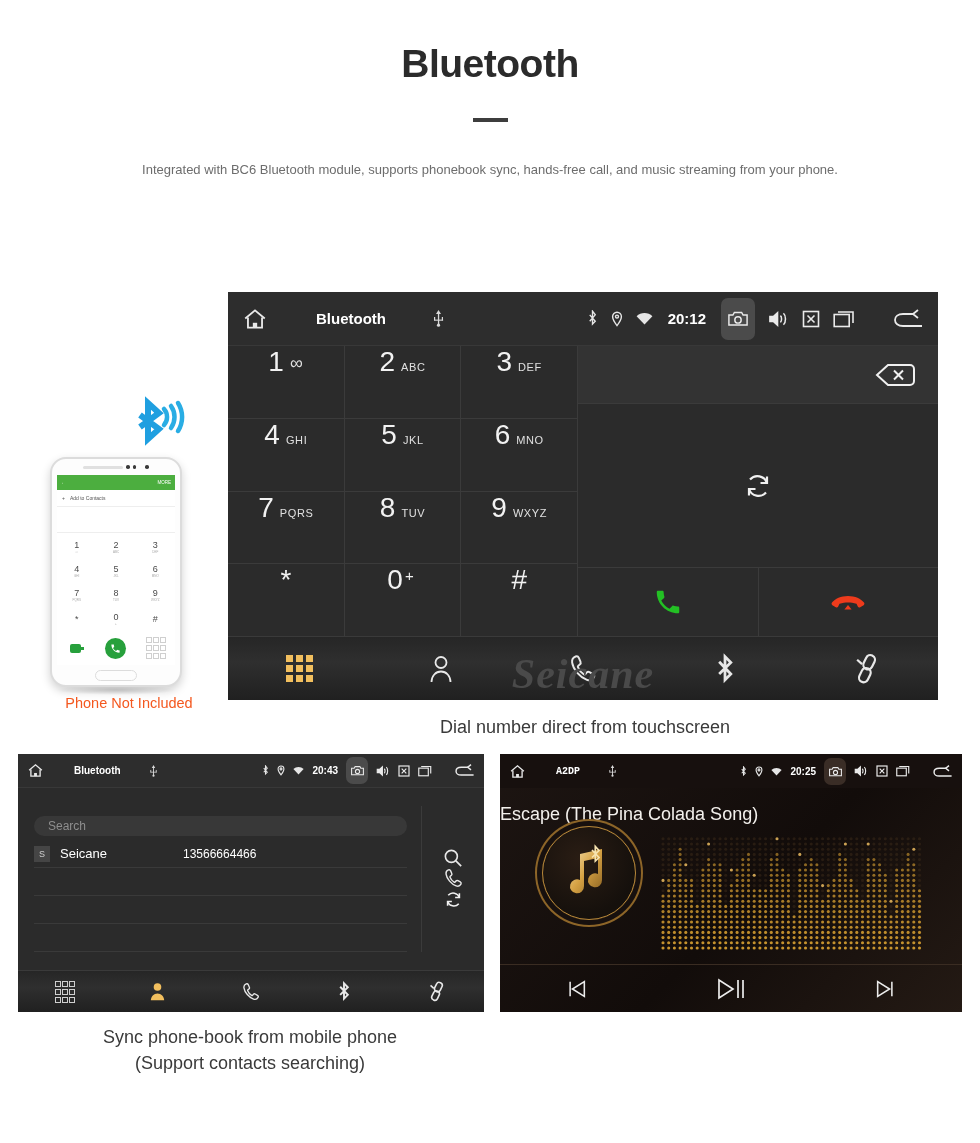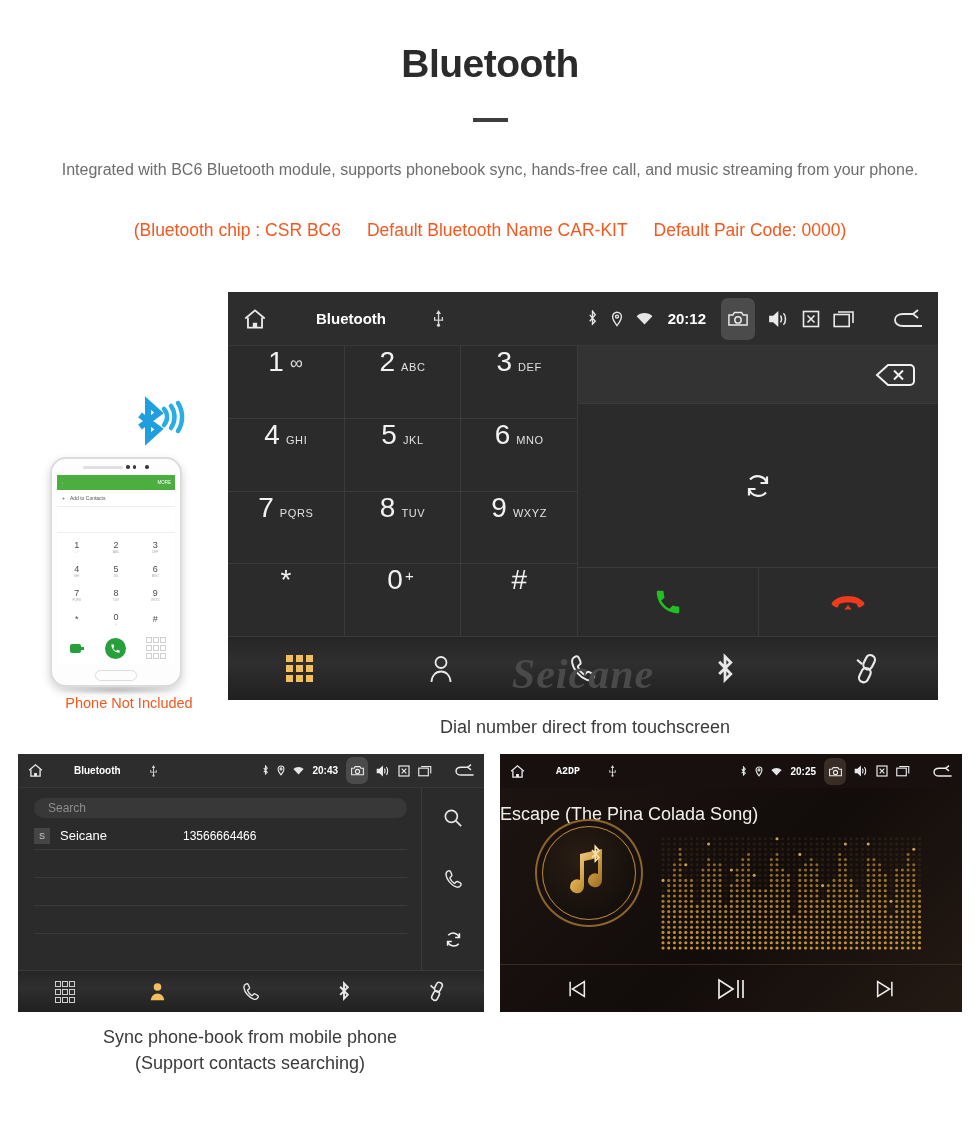--- a/index.html
+++ b/index.html
@@ -16,21 +16,21 @@
     position:absolute; left:0; top:42px; width:980px;
     text-align:center; font-size:39px; font-weight:bold; color:#2b2b2b;
     letter-spacing:-0.5px;
   }
   .hdr-rule {
     position:absolute; left:473px; top:118px; width:35px; height:4px;
     background:#3d3d3d;
   }
   .hdr-desc {
     position:absolute; left:40px; top:157px; width:900px;
-    text-align:center; font-size:16px; color:#6d6d6d; line-height:25px;
+    text-align:center; font-size:13px; color:#6d6d6d; line-height:25px;
   }
   .hdr-specs {
     position:absolute; left:20px; top:220px; width:940px;
     text-align:center; font-size:17.5px; color:#f4581f;
     display:flex; justify-content:center; gap:26px; white-space:nowrap;
   }
 
   
   .screen { position:absolute; background:#2b2b2b; overflow:hidden; }
 
@@ -160,21 +160,21 @@
 
   
   #book-screen { left:18px; top:754px; width:466px; height:258px; }
   #book-screen .statusbar { height:34px; padding:0 9px; }
   #book-screen .sb-title { font-size:10px; margin-left:30px; }
   #book-screen .usb-ico { margin-left:28px; }
   #book-screen .sb-right { gap:8px; }
   #book-screen .sb-time { font-size:10px; }
   #book-screen .sb-cam-wrap { width:22px; height:27px; }
 
-  .book-body { position:absolute; left:0; top:34px; right:0; bottom:42px; display:flex; }
+  .book-body { position:absolute; left:0; top:34px; right:0; bottom:42px; display:flex;align-items:center; }
   .book-list { flex:1; padding:10px 0 0 0; border-right:1px solid #3b3b3b; }
   .searchbar {
     margin:0 14px 0 16px; height:20px; border-radius:11px; background:#383838;
     display:flex; align-items:center; padding-left:14px;
     color:#8e8e8e; font-size:12px; cursor:text;
   }
   .contact-row {
     display:flex; align-items:center; height:28px; margin:4px 14px 0 16px;
     border-bottom:1px solid #3a3a3a; cursor:pointer;
   }
@@ -219,25 +219,20 @@
   .mc { flex:1; display:flex; align-items:center; justify-content:center; cursor:pointer; }
 </style>
 </head>
 <body>
 
 <div class="page">
 
   <div class="hdr-title">Bluetooth</div>
   <div class="hdr-rule"></div>
   <div class="hdr-desc">Integrated with BC6 Bluetooth module, supports phonebook sync, hands-free call, and music streaming from your phone.</div>
-  <div class="hdr-specs">
-    <span>(Bluetooth chip : CSR BC6</span>
-    <span>Default Bluetooth Name CAR-KIT</span>
-    <span>Default Pair Code: 0000)</span>
-  </div>
 
   <div class="phone-wrap">
     <div class="bt-logo">
       <svg viewBox="0 0 72 62" width="72" height="62">
         <path d="M14 20 L33 34 L22 44 L22 8 L33 18 L14 32" fill="none" stroke="#1f9fe0" stroke-width="6" stroke-linejoin="miter"></path>
         <path d="M38 30 A12 12 0 0 0 38 14" fill="none" stroke="#29ade4" stroke-width="4.5" stroke-linecap="round"></path>
         <path d="M45 33 A19 19 0 0 0 45 11" fill="none" stroke="#29ade4" stroke-width="4.5" stroke-linecap="round"></path>
         <path d="M52 36 A26 26 0 0 0 52 8" fill="none" stroke="#29ade4" stroke-width="4.5" stroke-linecap="round"></path>
       </svg>
     </div>

